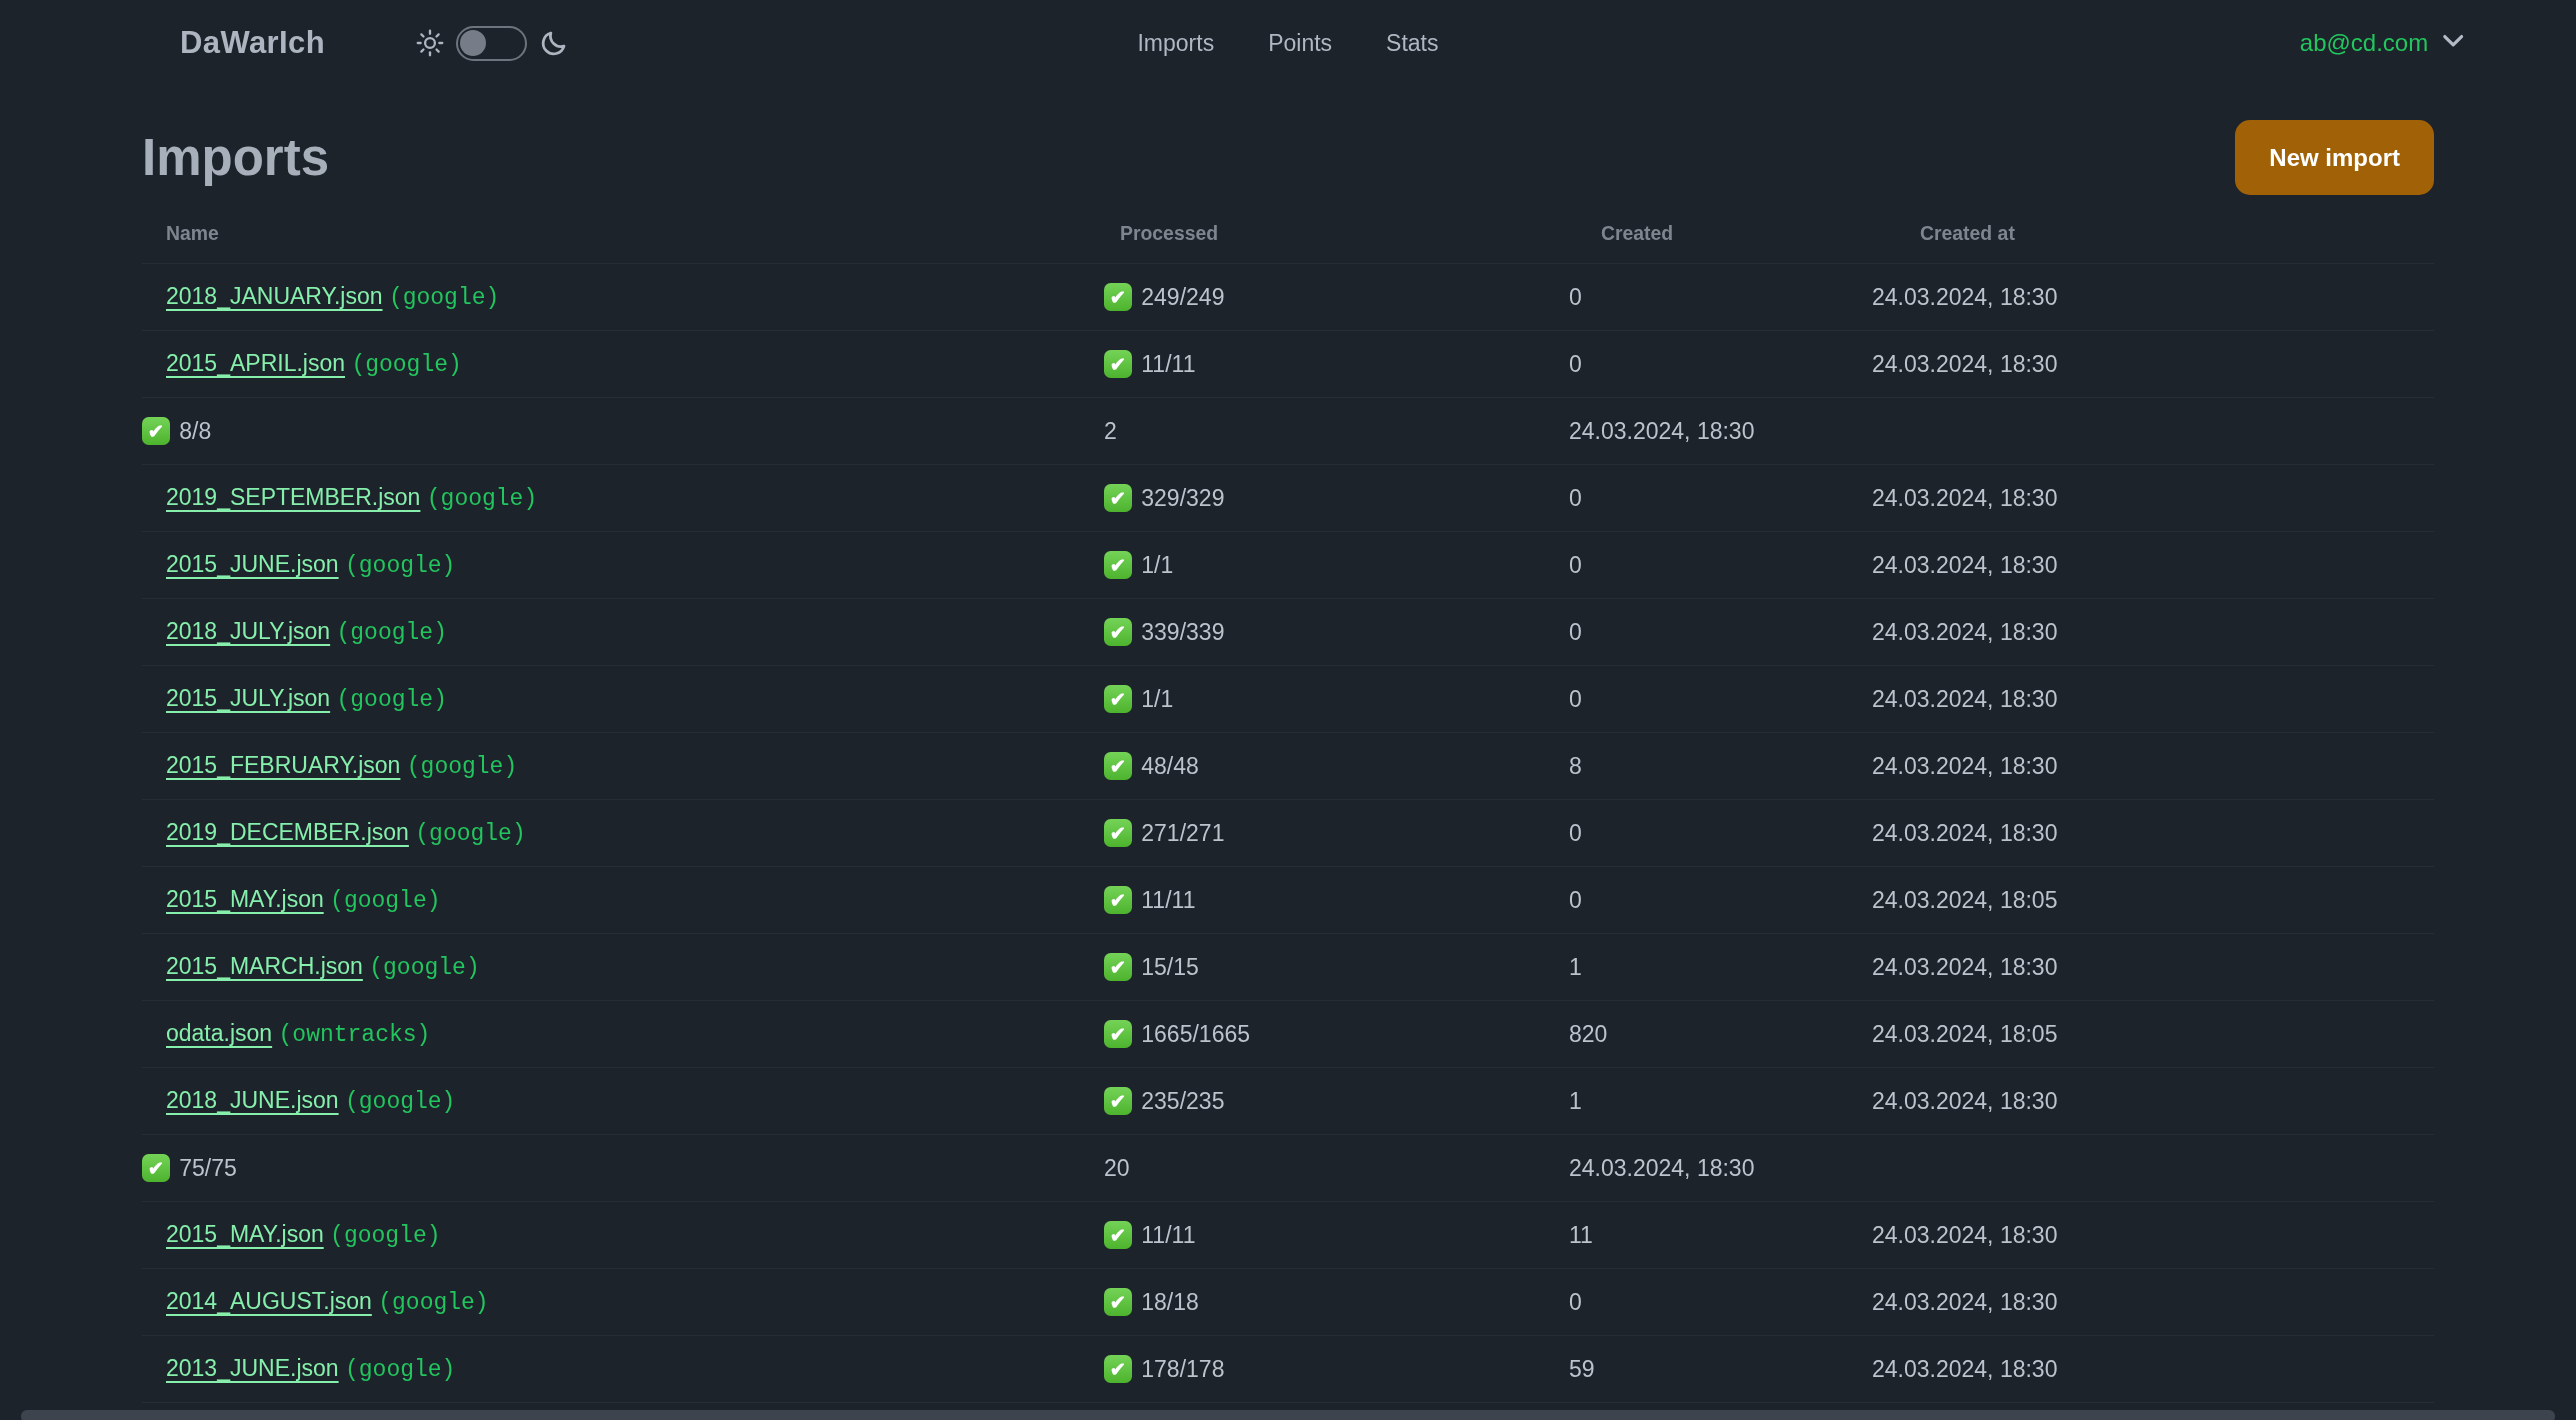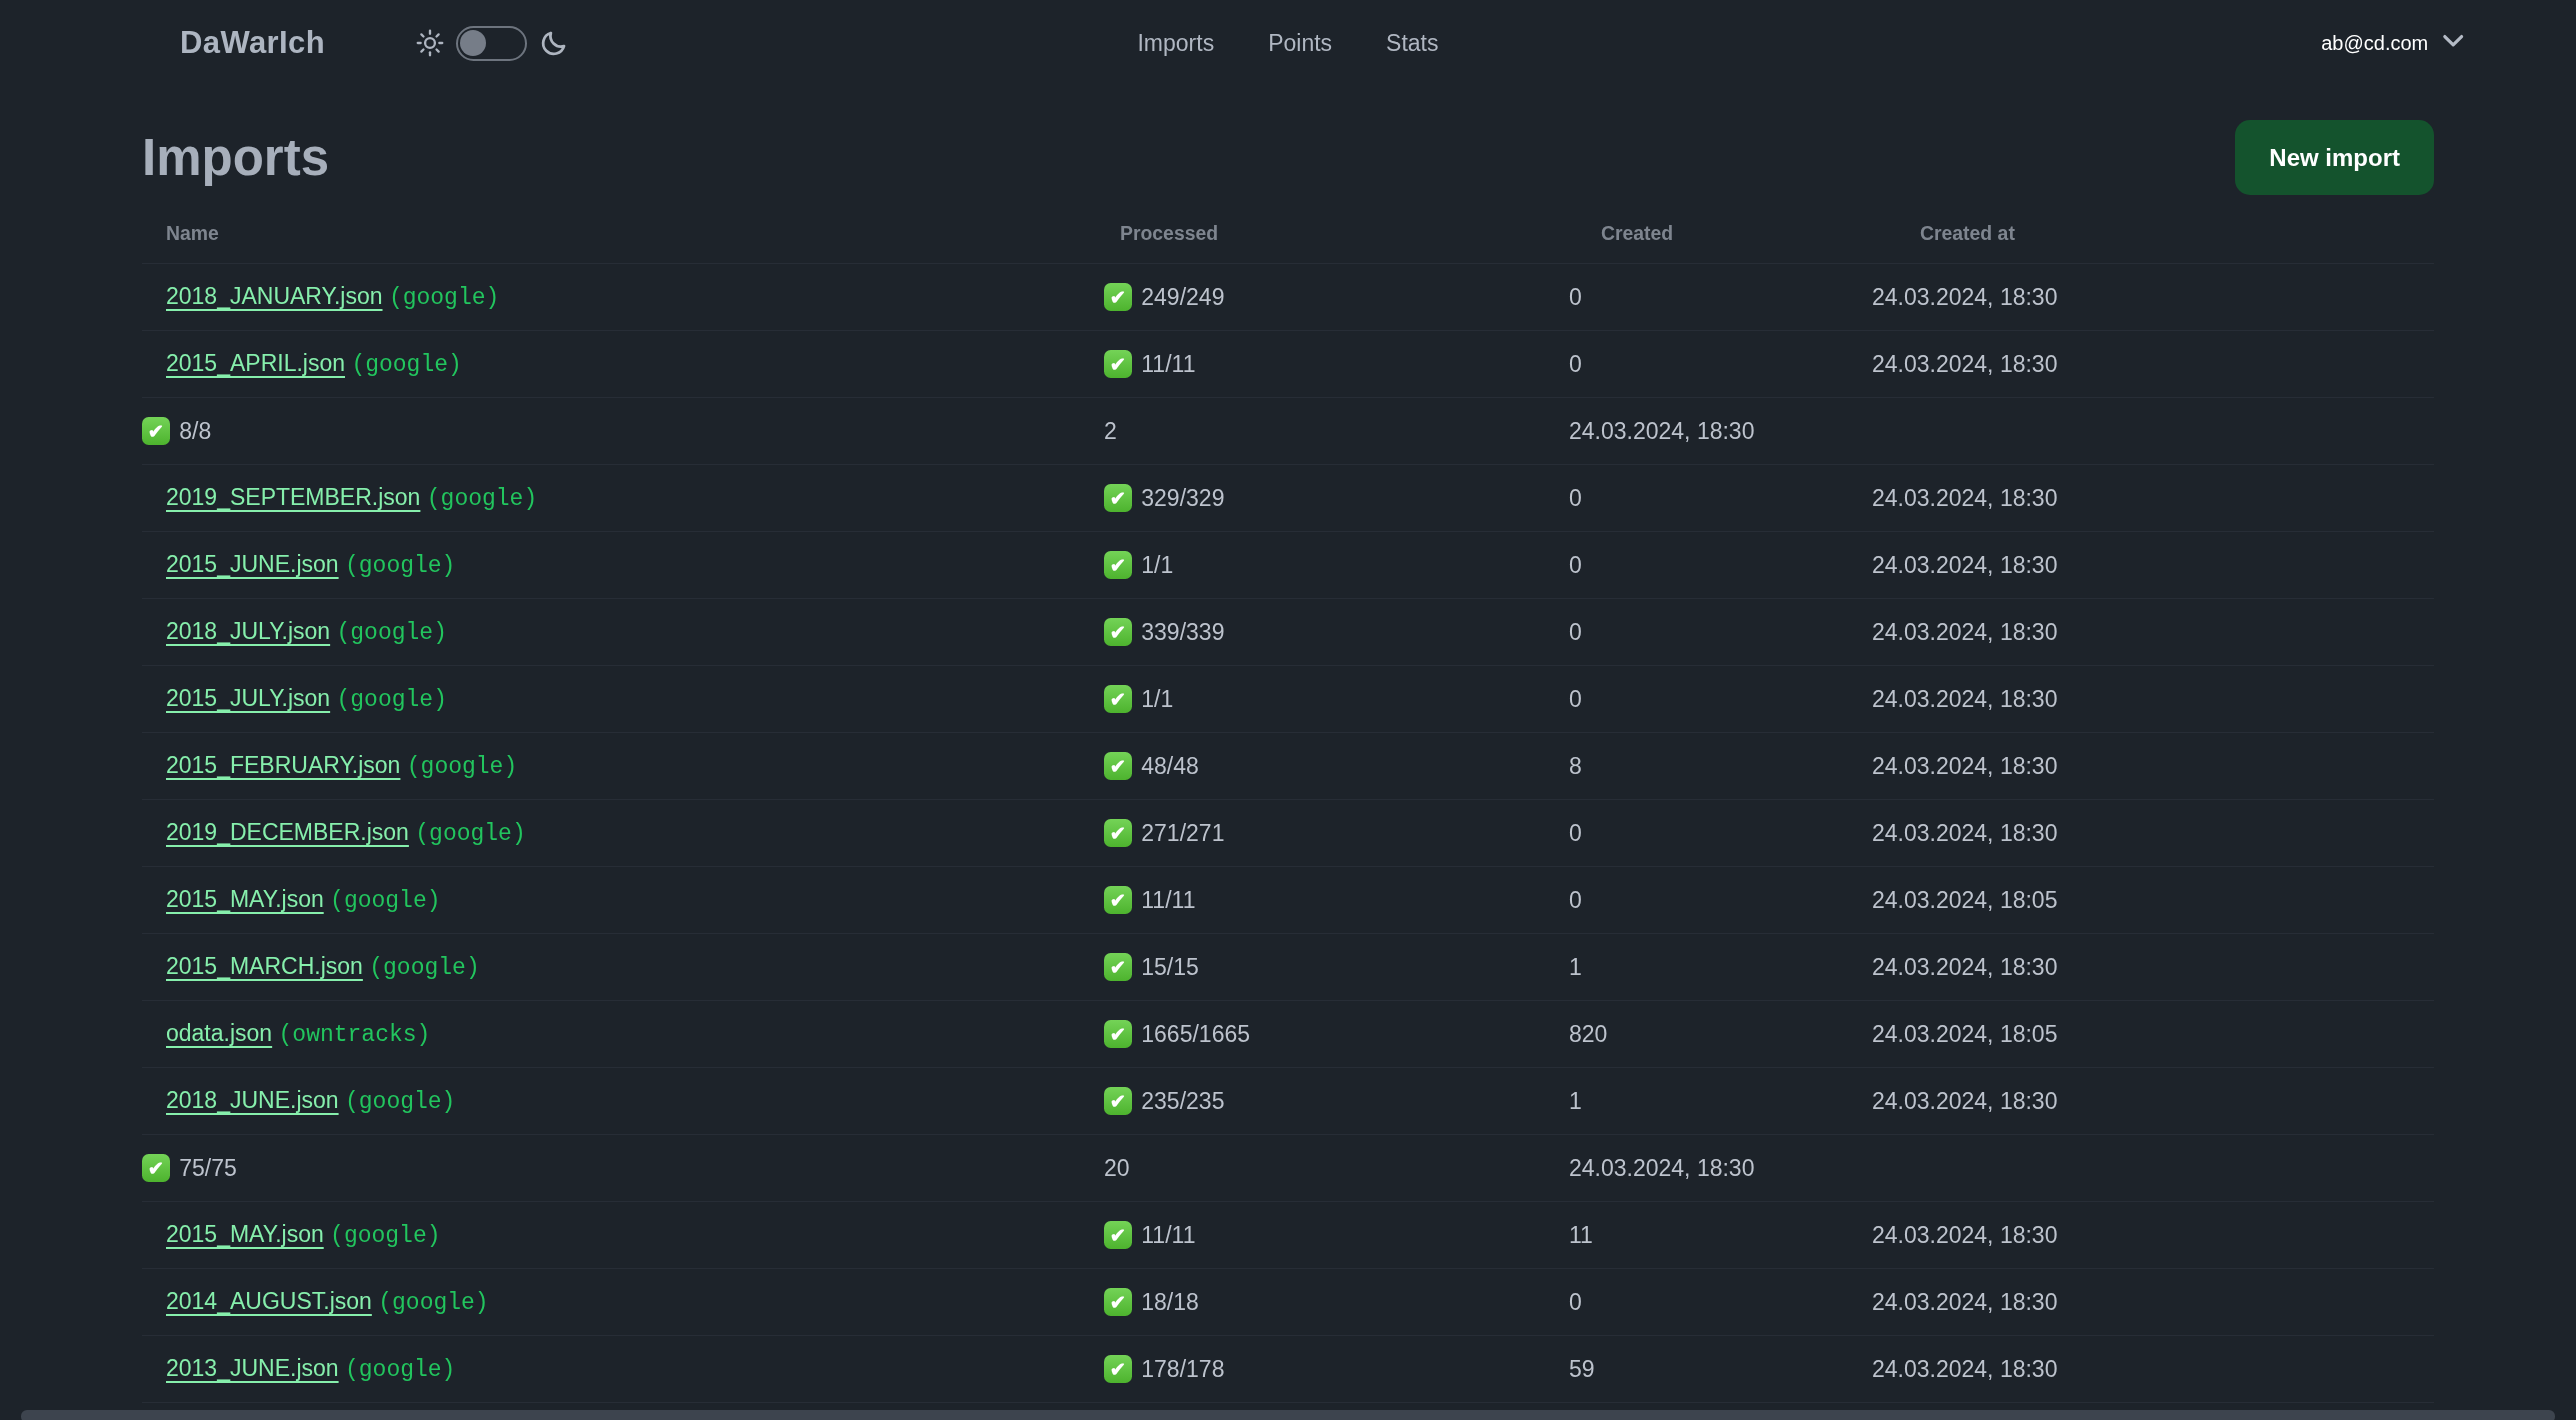--- a/index.html
+++ b/index.html
@@ -70,22 +70,22 @@
     white-space: nowrap;
   }
   .user-menu {
     margin-left: auto;
     display: flex;
     align-items: center;
     gap: 13.4px;
     cursor: pointer;
   }
   .user-email {
-    font-size: 20px;
-    color: #ffffff;
+    font-size: 24px;
+    color: #22c55e;
   }
   .content {
     padding: 0 142px;
   }
   .title-row {
     margin-top: 31px;
     height: 81px;
     display: flex;
     align-items: center;
     justify-content: space-between;
@@ -96,21 +96,21 @@
     line-height: 1;
     font-weight: 700;
     color: #a7afbb;
     letter-spacing: 0;
   }
   .btn-primary {
     height: 75px;
     padding: 0 34px;
     border: none;
     border-radius: 15px;
-    background: #14532d;
+    background: #a16207;
     color: #ffffff;
     font-size: 24px;
     font-weight: 600;
     font-family: "Liberation Sans", sans-serif;
     cursor: pointer;
     display: flex;
     align-items: center;
     justify-content: center;
   }
   .table {

